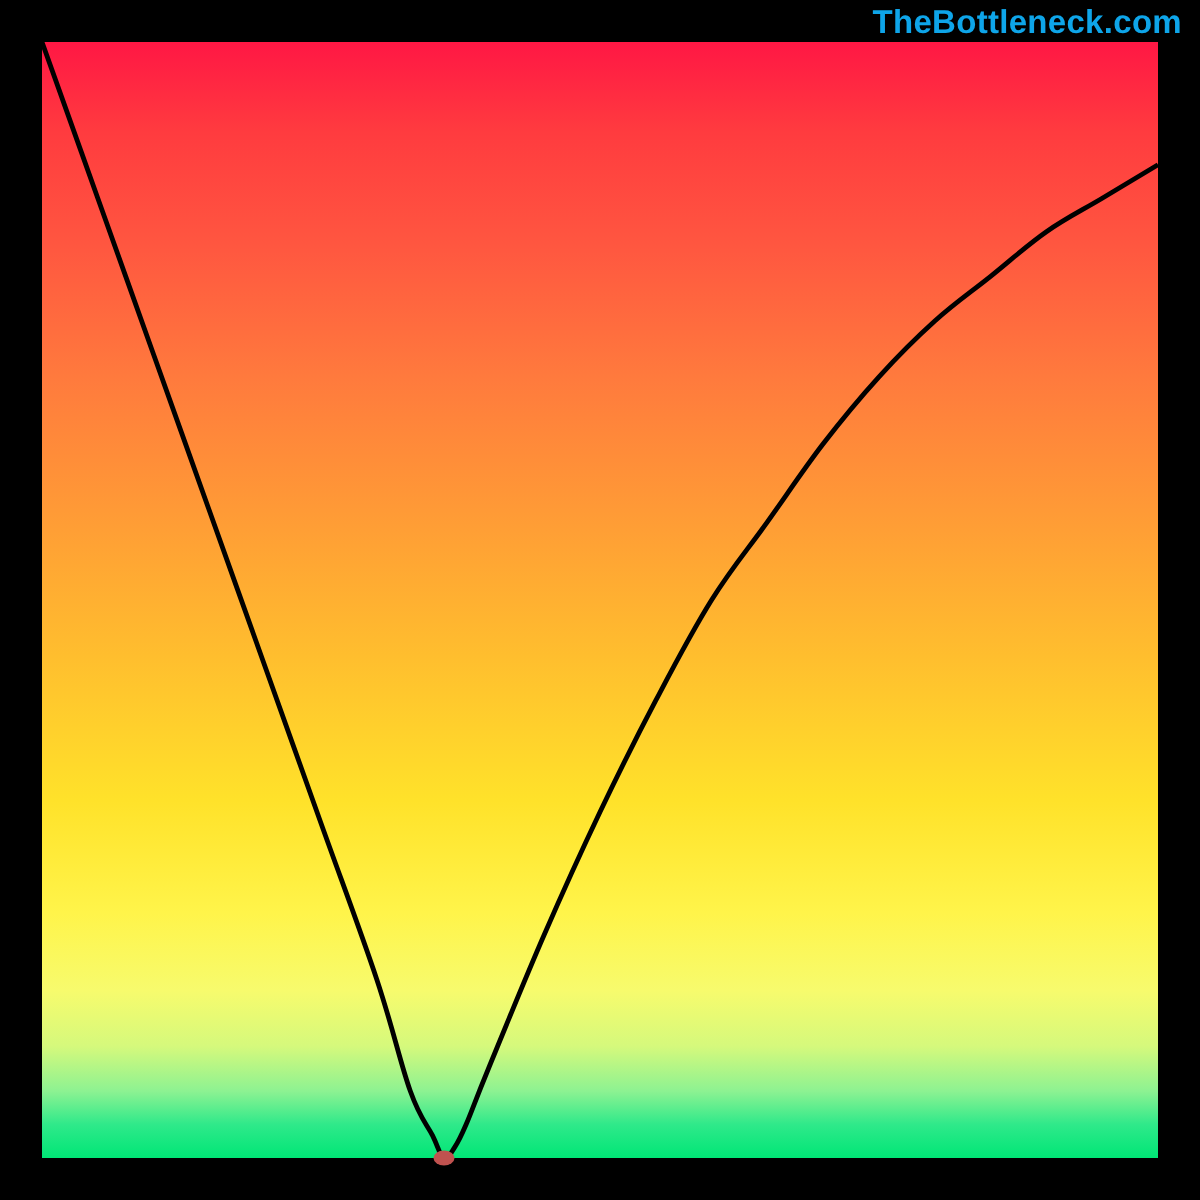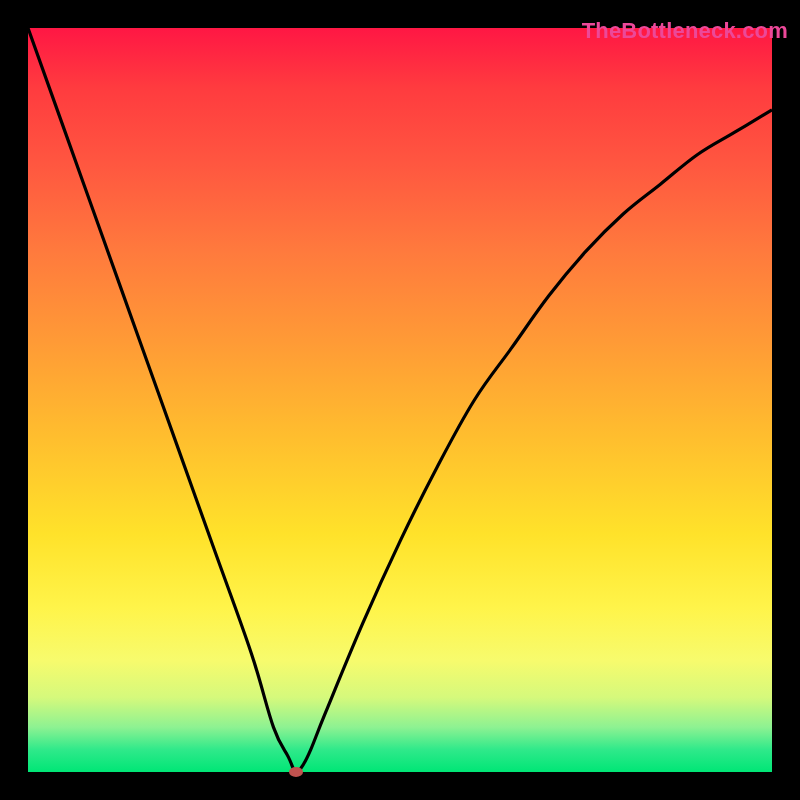--- a/index.html
+++ b/index.html
@@ -16,24 +16,23 @@
     width: 800px;
     height: 800px;
     background: #000;
   }
   .watermark {
     position: absolute;
     top: 2px;
     right: 12px;
     font-size: 22px;
     font-weight: 600;
-    color: #ec4899;
+    color: #0ea5e9;
     letter-spacing: 0.2px;
     z-index: 5;
-    margin-top: 16px;
   }
   .plot-area {
     position: absolute;
     left: 28px;
     top: 28px;
     width: 744px;
     height: 744px;
     
     background: linear-gradient(to bottom,
       #ff1744 0%,

